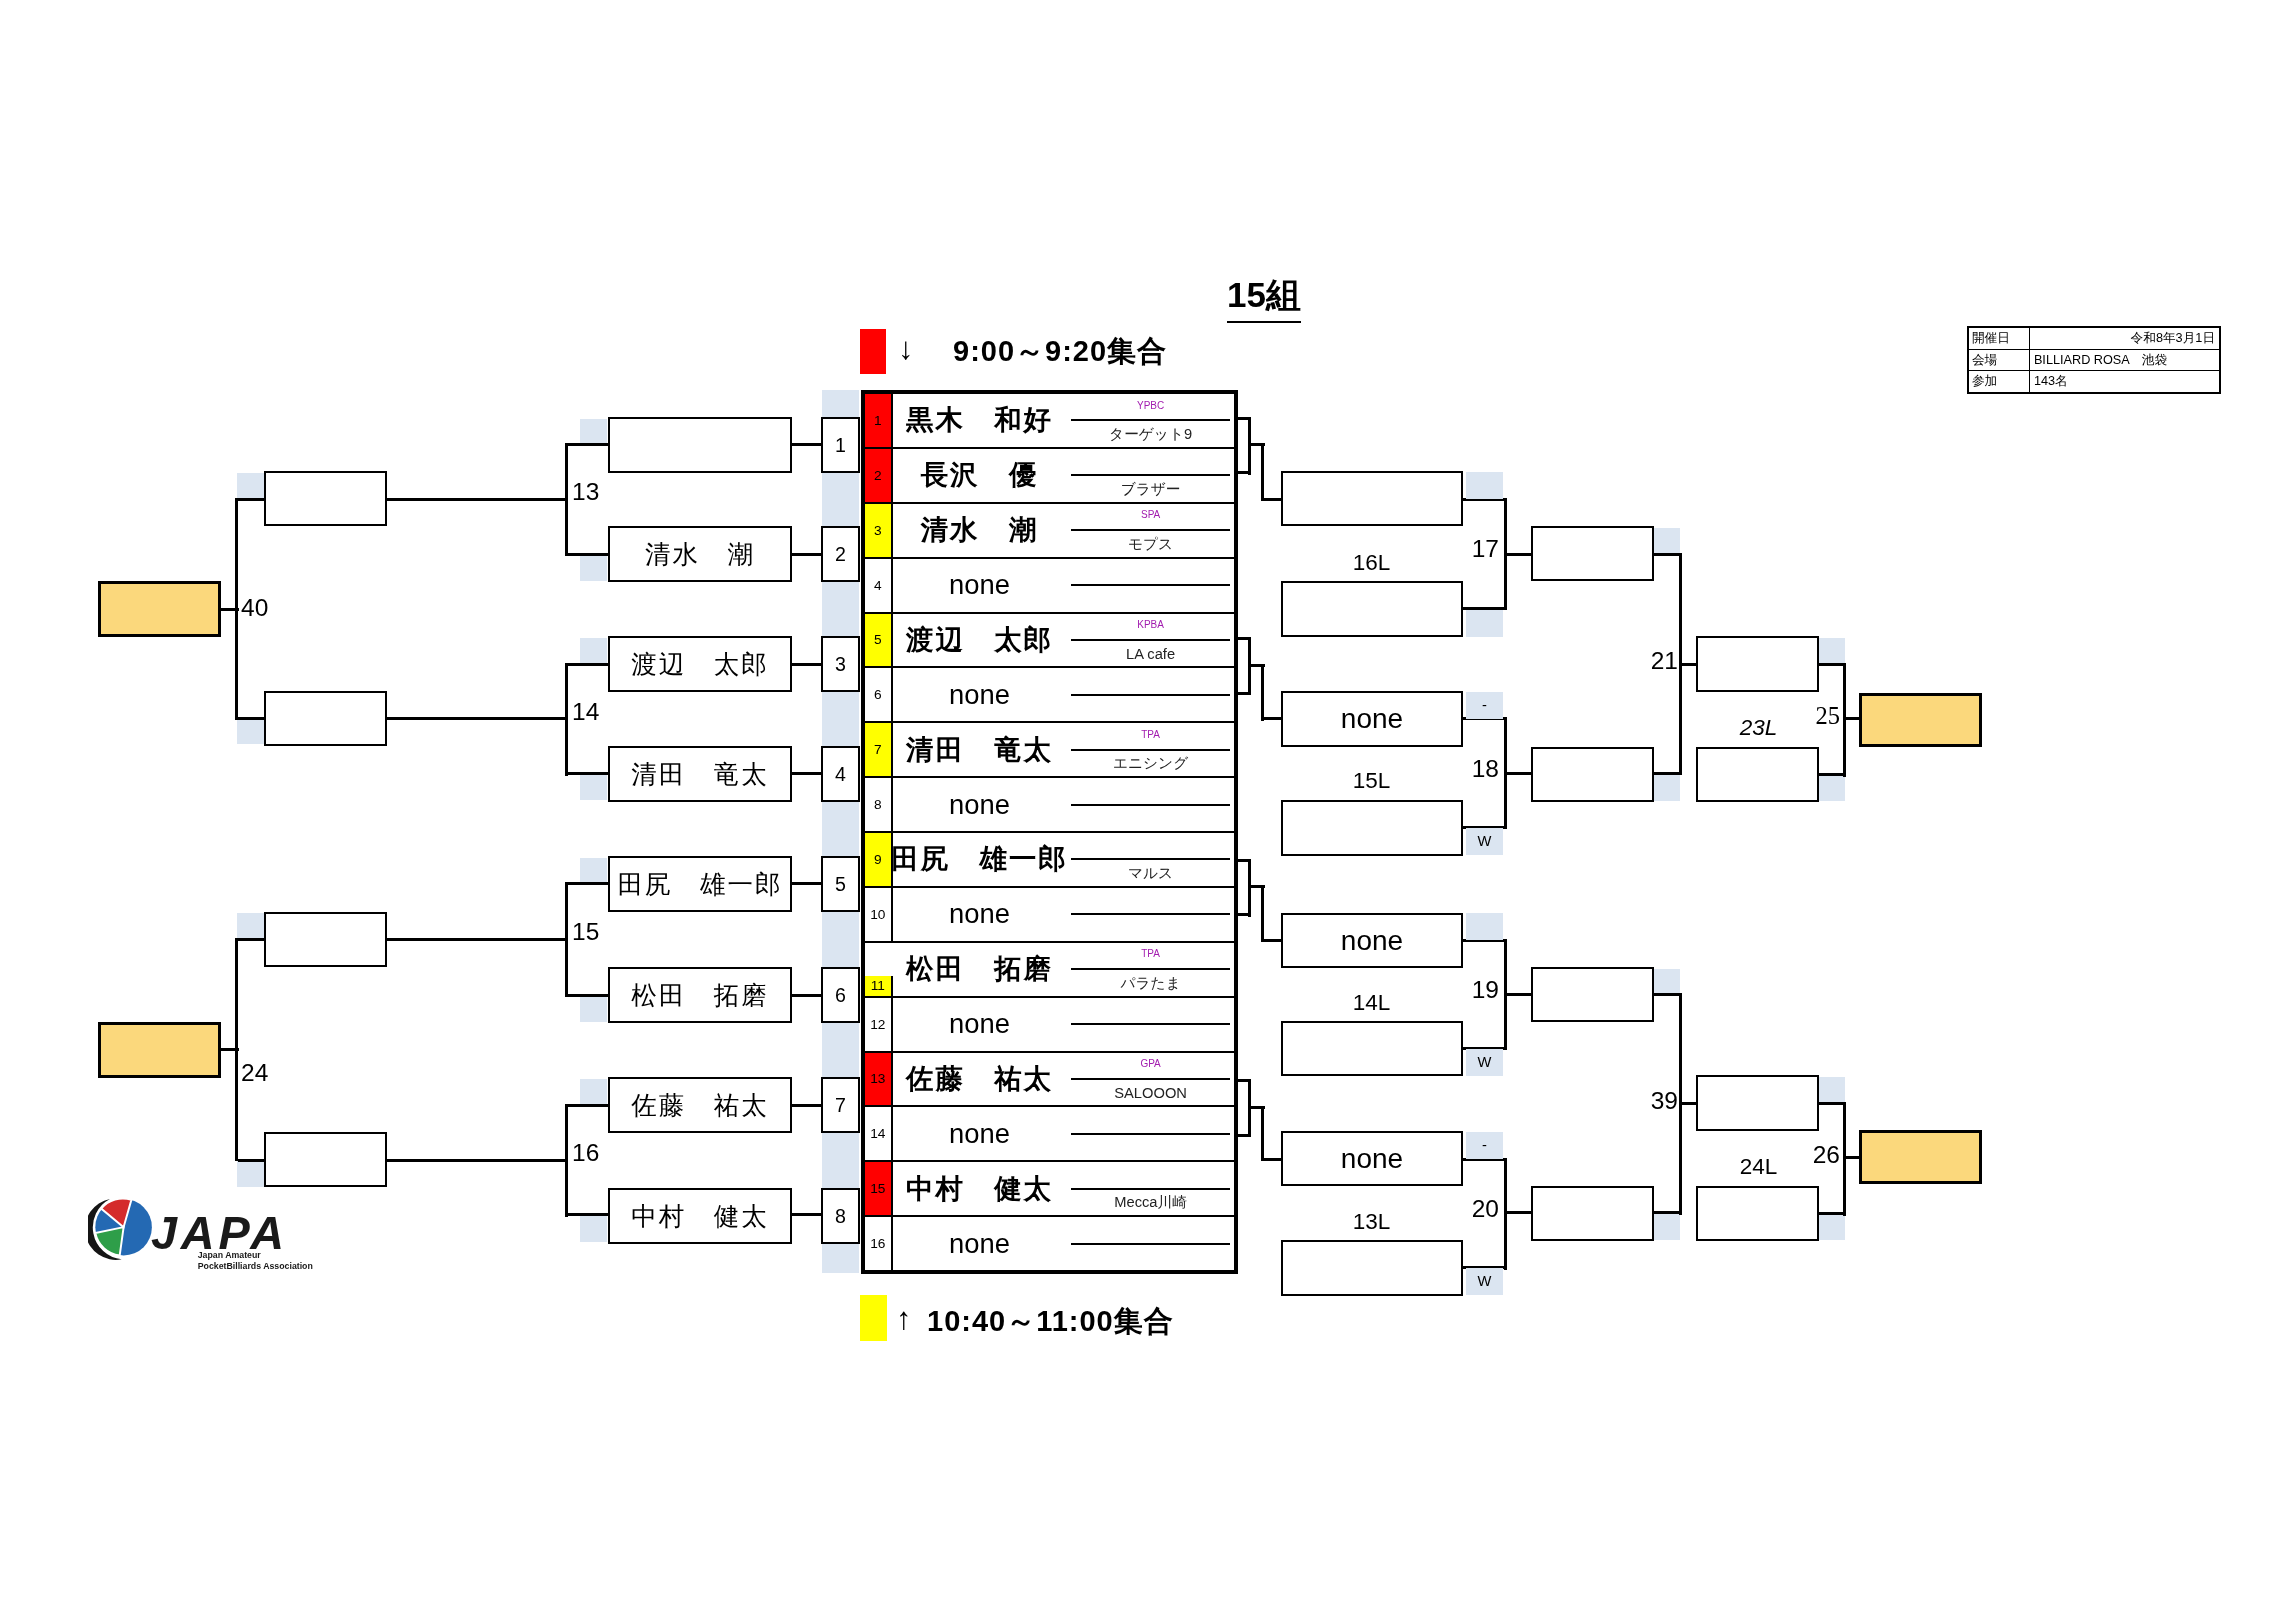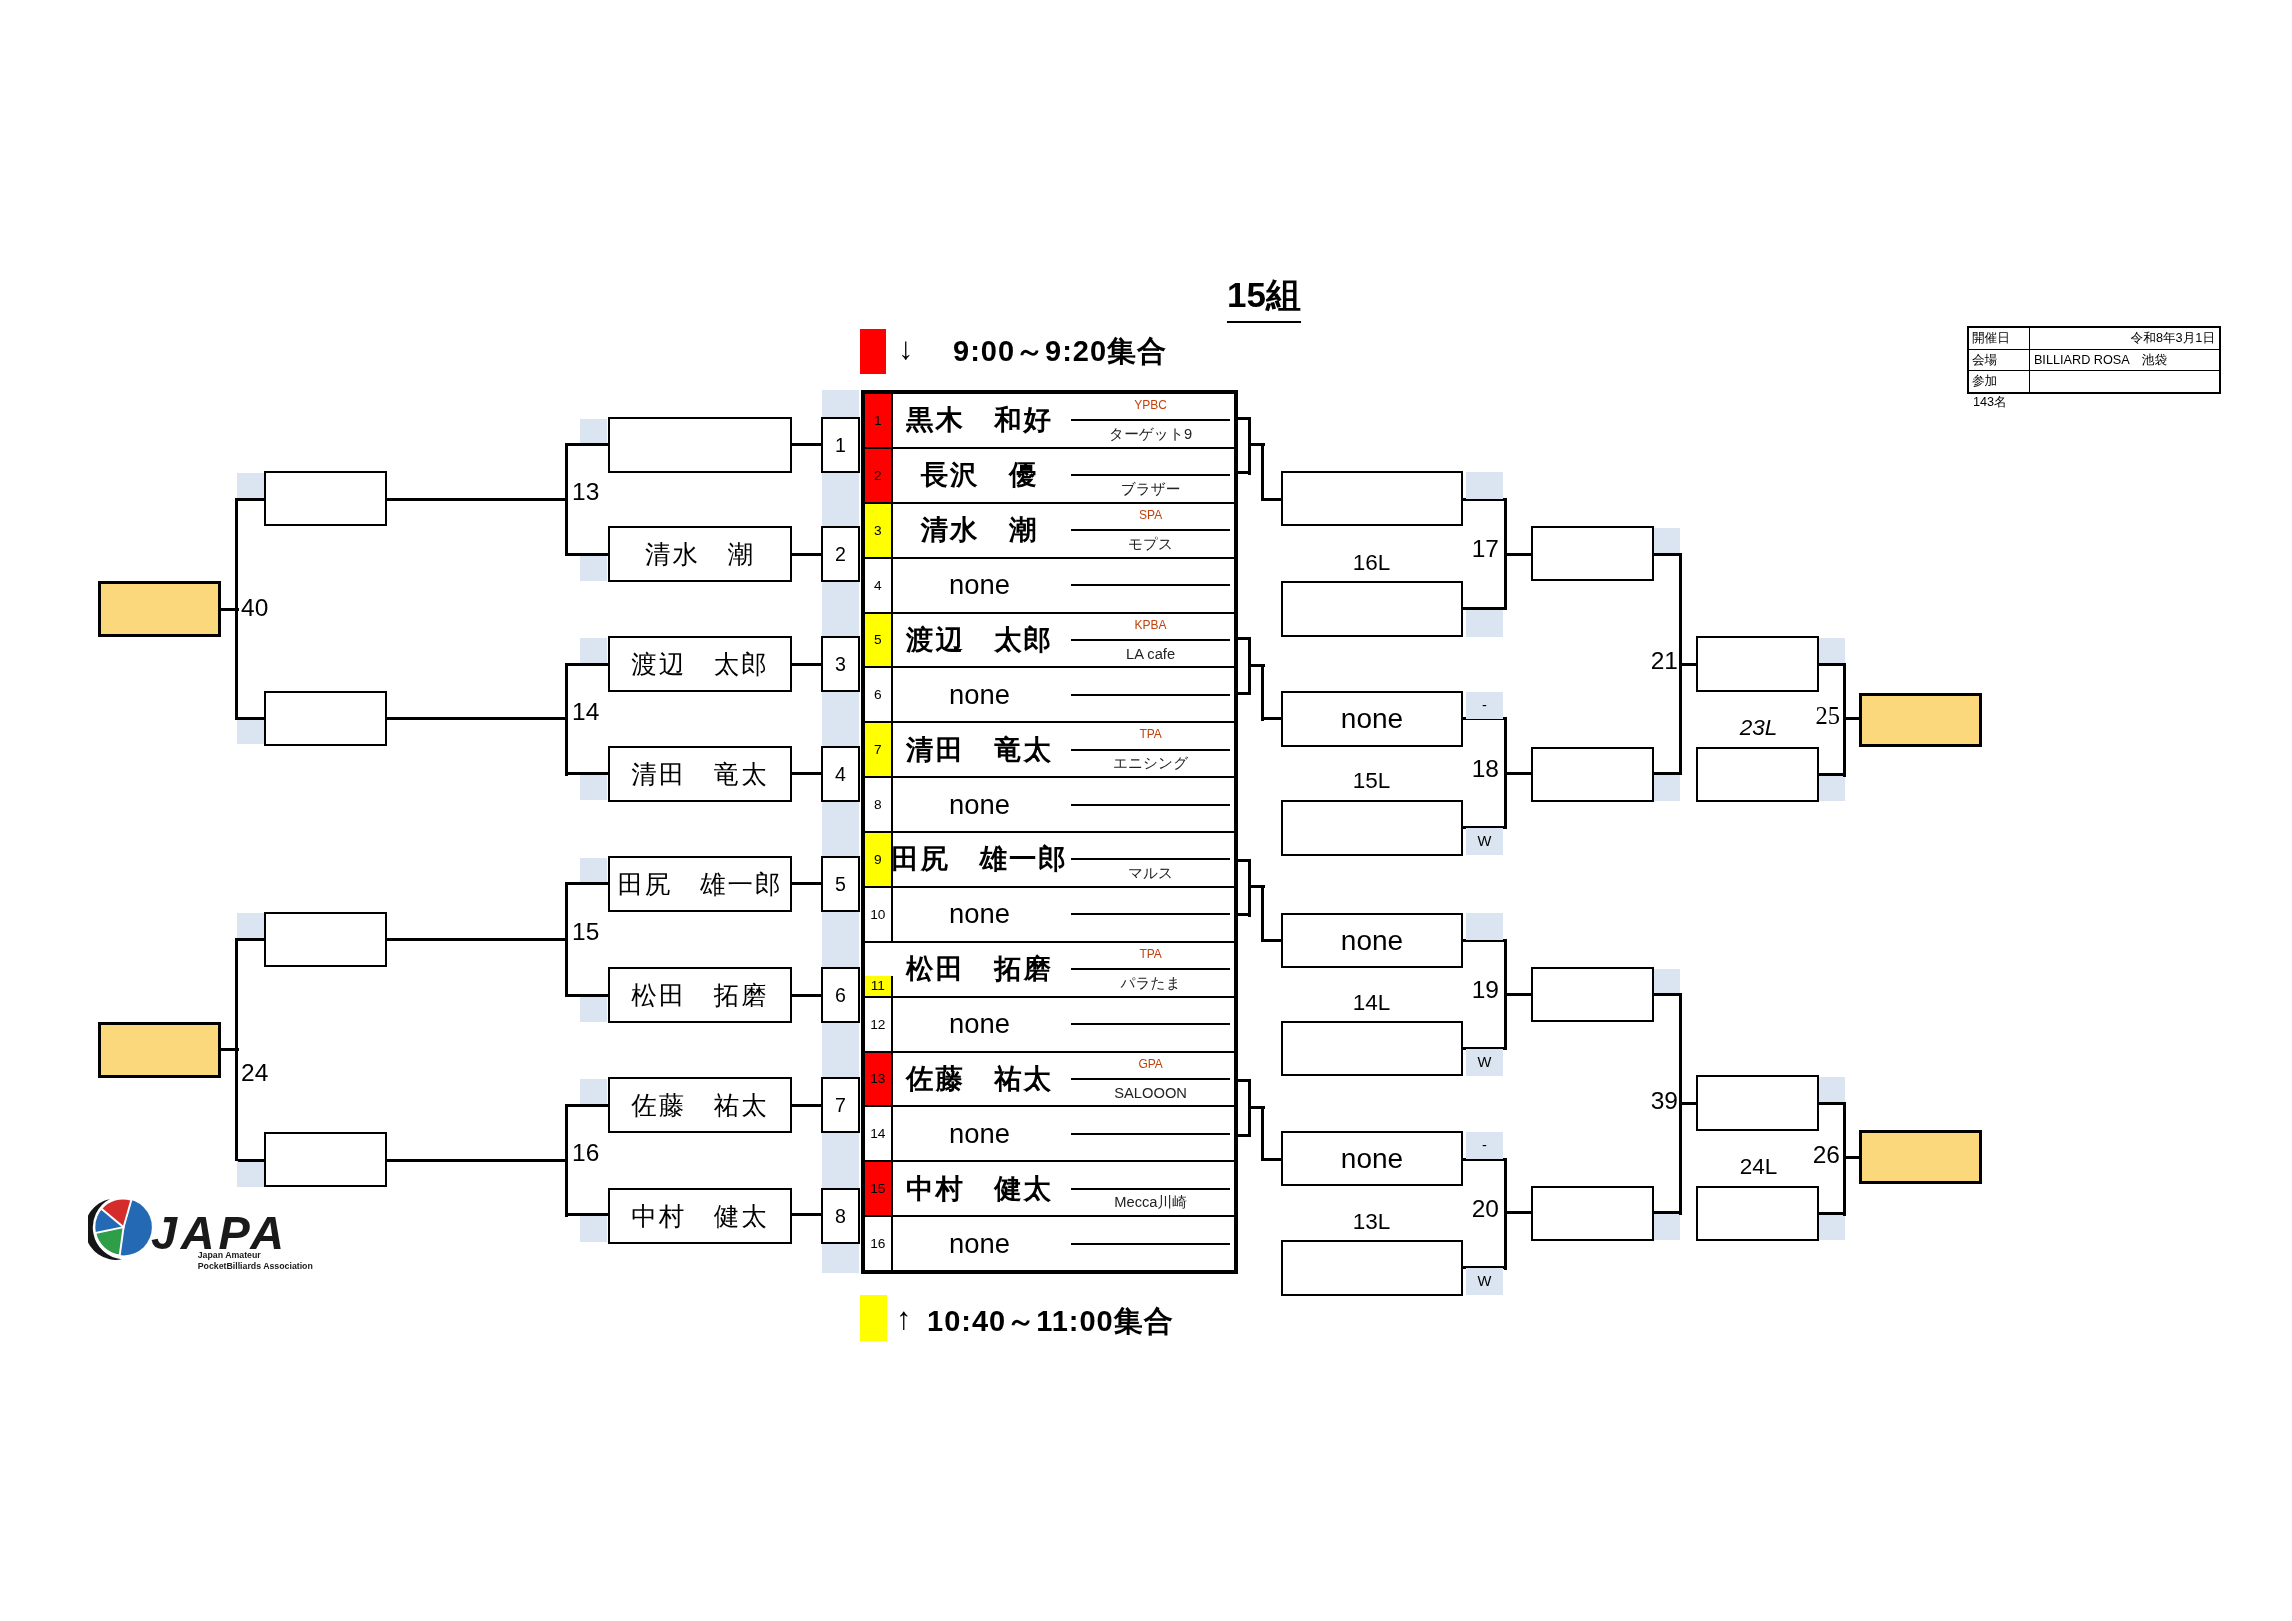--- a/index.html
+++ b/index.html
@@ -22,36 +22,36 @@
   
   .ccol{position:absolute;left:861px;top:390px;width:377px;height:884px;border:4.9px solid #000;
         box-sizing:border-box;background:#fff;display:flex;flex-direction:column;}
   .crow{flex:1 1 0;border-bottom:2.9px solid #000;position:relative;}
   .crow:last-child{border-bottom:none;}
   .seed{position:absolute;left:0;top:0;bottom:0;width:25.5px;border-right:2.9px solid #000;
         display:flex;align-items:center;justify-content:center;font-size:13.7px;}
   .pname{position:absolute;left:29px;right:169px;top:0;bottom:0;display:flex;align-items:center;
          justify-content:center;font-size:27.4px;font-weight:700;letter-spacing:2px;white-space:nowrap;}
   .ul{position:absolute;right:3.9px;width:159px;top:calc(50% - 1px);height:2px;background:#000;}
-  .afft{position:absolute;right:3.9px;width:159px;top:1px;height:20px;font-size:12px;color:#c2410c;
+  .afft{position:absolute;right:3.9px;width:159px;top:1px;height:20px;font-size:10px;color:#a21caf;
         display:flex;align-items:center;justify-content:center;white-space:nowrap;}
   .affb{position:absolute;right:3.9px;width:159px;bottom:1px;height:22.5px;font-size:14.7px;color:#222;
         display:flex;align-items:center;justify-content:center;white-space:nowrap;}
   
   .title{position:absolute;left:282px;top:272px;font-size:35px;font-weight:700;letter-spacing:2px;
          border-bottom:2.9px solid #000;padding-bottom:2px;white-space:nowrap;}
   .group{position:absolute;left:1227px;top:272px;font-size:35px;font-weight:700;
          border-bottom:2.9px solid #000;padding-bottom:2px;}
   .lgsq{position:absolute;}
   .lgsym{position:absolute;font-size:31px;font-weight:400;}
   .lgtxt{position:absolute;font-size:29px;font-weight:700;letter-spacing:1px;white-space:nowrap;}
   
   .itable{position:absolute;left:1967px;top:326px;width:250px;border:2px solid #000;background:#fff;}
   .irow{display:flex;border-bottom:1px solid #000;height:20.6px;font-size:12.7px;line-height:20.6px;}
-  .irow:last-child{border-bottom:none;flex-direction:column;}
+  .irow:last-child{border-bottom:none;}
   .ilab{width:61px;border-right:1px solid #000;padding-left:2.9px;box-sizing:border-box;}
   .ival{flex:1;padding-left:3.9px;white-space:nowrap;}
   .irow:first-child .ival{text-align:right;padding-right:3.9px;}
   .logo{position:absolute;left:88px;top:1194px;}
 </style>
 </head>
 <body>
 
 <div id="sheet">
 

